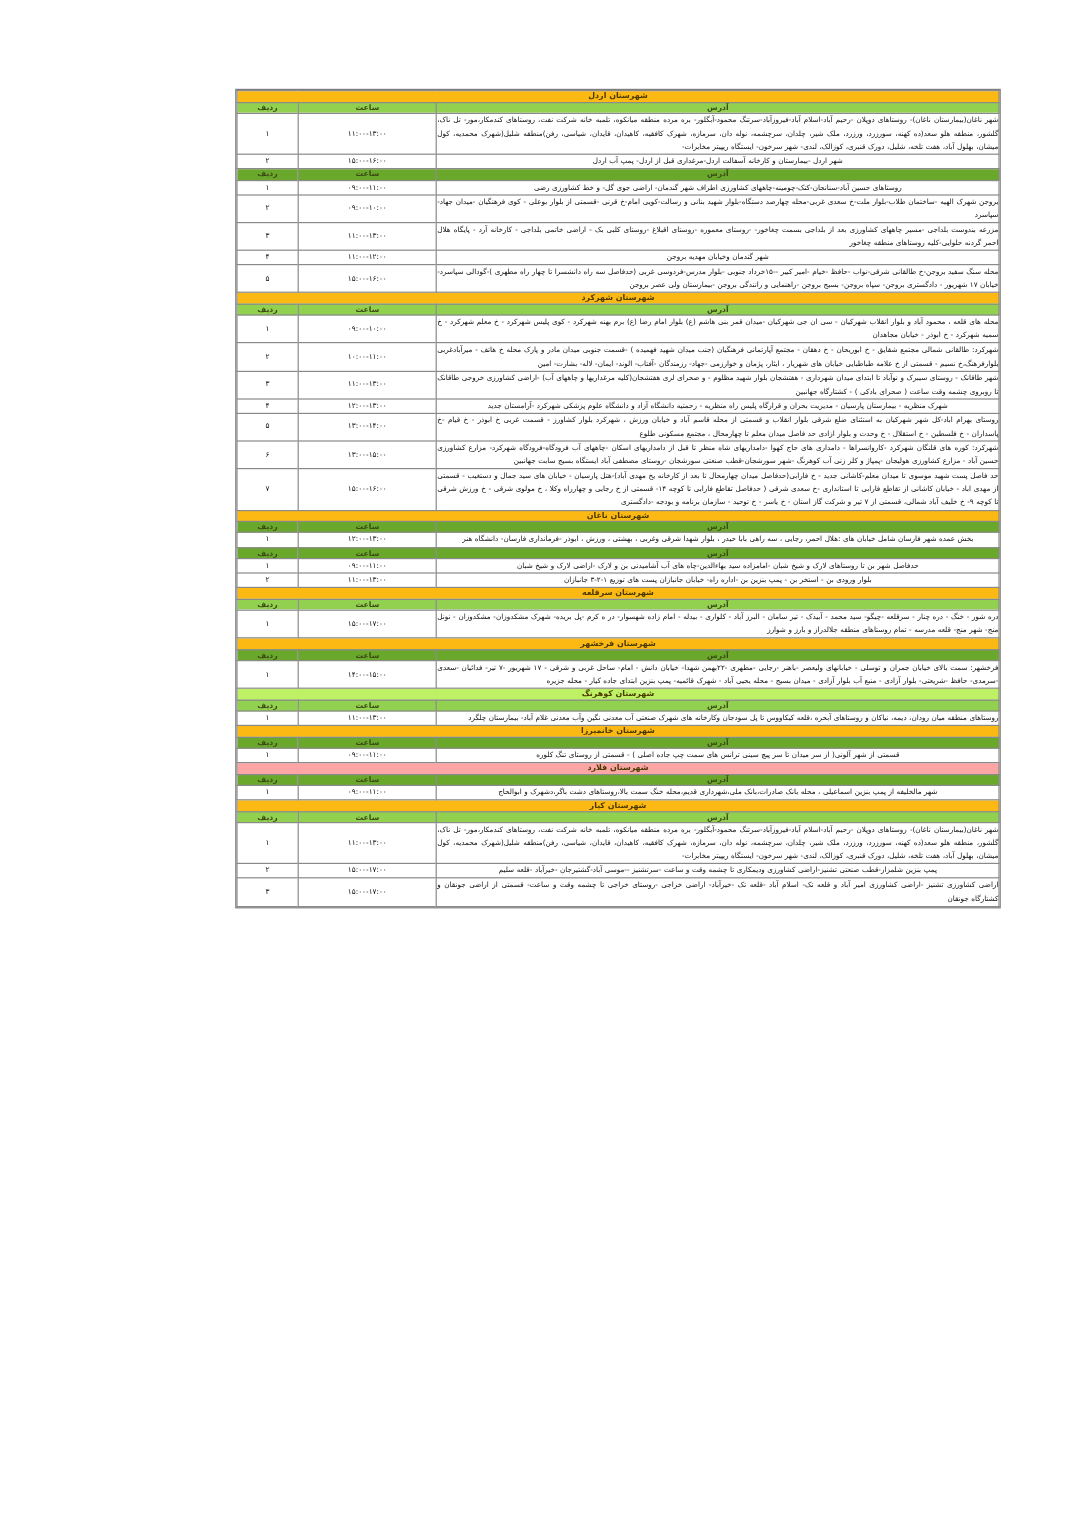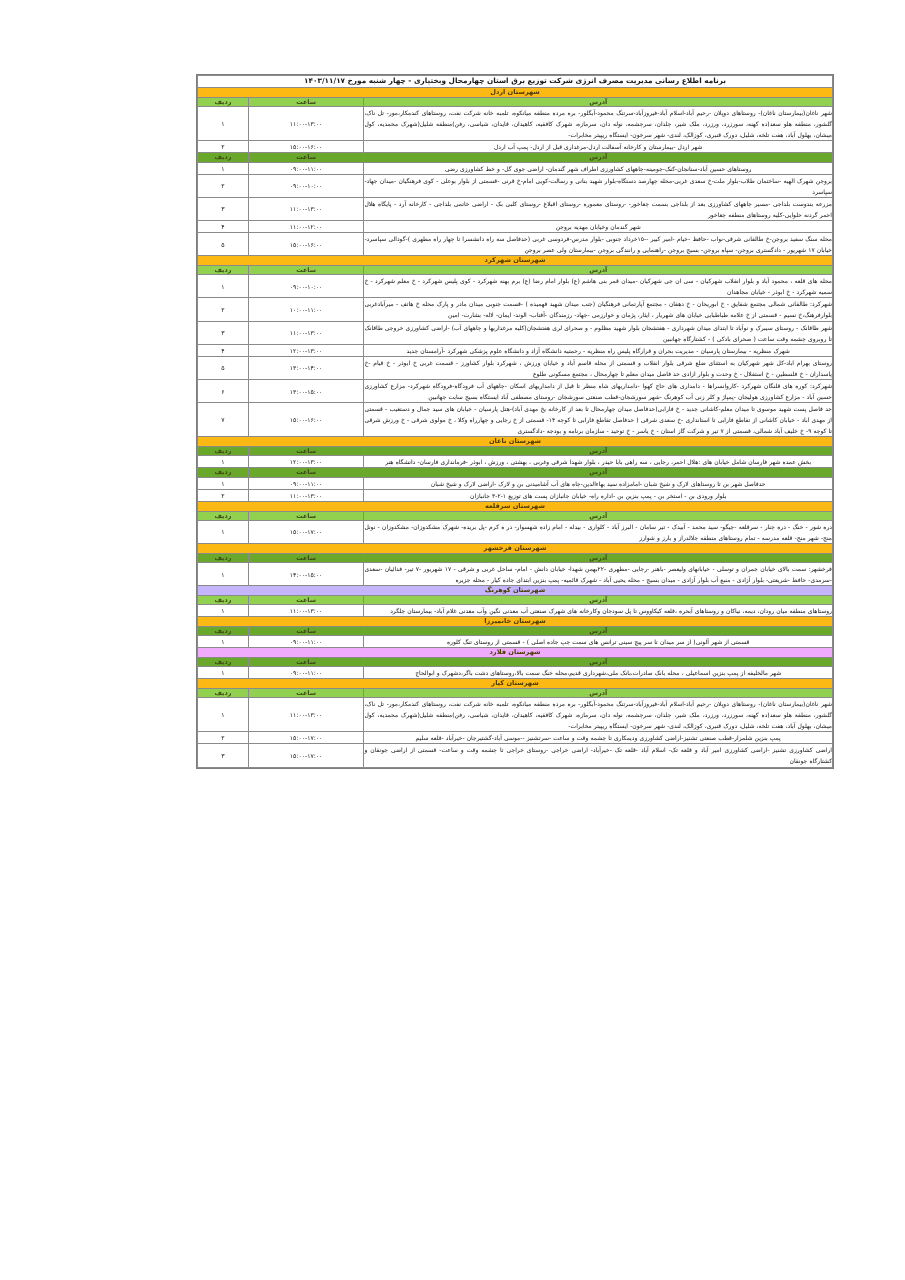--- a/index.html
+++ b/index.html
@@ -116,23 +116,20 @@
 
 <div id="sheet">
   <table class="outage">
     <colgroup>
       <col class="c-addr">
       <col class="c-time">
       <col class="c-num">
     </colgroup>
     <tbody id="table-body">
         <tr>
-          <td class="title-cell" colspan="3" style="border-color: rgb(138, 138, 138);">برنامه اطلاع رسانی مدیریت مصرف انرژی شرکت توزیع برق استان چهارمحال وبختیاری - چهار شنبه مورخ ۱۴۰۳/۱۱/۱۷</td>
-        </tr>
-        <tr>
           <td class="city-cell" colspan="3" style="background: rgb(253, 185, 19); border-color: rgb(138, 138, 138);">شهرستان اردل</td>
         </tr>
         <tr>
           <td class="hdr g1" style="background: rgb(146, 208, 80); border-color: rgb(138, 138, 138);">آدرس</td>
           <td class="hdr g1" style="background: rgb(146, 208, 80); border-color: rgb(138, 138, 138);">ساعت</td>
           <td class="hdr g1" style="background: rgb(146, 208, 80); border-color: rgb(138, 138, 138);">ردیف</td>
         </tr>
         <tr>
           <td class="addr" style="border-color: rgb(138, 138, 138);">شهر ناغان(بیمارستان ناغان)- روستاهای دوپلان -رحیم آباد-اسلام آباد-فیروزآباد-سرتنگ محمود-آبگلور- بره مرده منطقه میانکوه، تلمبه خانه شرکت نفت، روستاهای کندمکار،مور- تل ناک، گلشور، منطقه هلو سعد(ده کهنه، سورزرد، ورزرد، ملک شیر، چلدان، سرچشمه، نوله دان، سرمازه، شهرک کافقیه، کاهیدان، قایدان، شیاسی، رفن)منطقه شلیل(شهرک محمدیه، کول میشان، بهلول آباد، هفت تلخه، شلیل، دورک قنبری، کوزالک، لندی- شهر سرخون- ایستگاه ریپیتر مخابرات-</td>
           <td class="time" style="border-color: rgb(138, 138, 138);">۱۱:۰۰-۱۳:۰۰</td>
@@ -264,21 +261,21 @@
           <td class="hdr g2" style="background: rgb(106, 168, 44); border-color: rgb(138, 138, 138);">آدرس</td>
           <td class="hdr g2" style="background: rgb(106, 168, 44); border-color: rgb(138, 138, 138);">ساعت</td>
           <td class="hdr g2" style="background: rgb(106, 168, 44); border-color: rgb(138, 138, 138);">ردیف</td>
         </tr>
         <tr>
           <td class="addr" style="border-color: rgb(138, 138, 138);">فرخشهر: سمت بالای خیابان جمران و توسلی - خیابانهای ولیعصر -باهنر -رجایی -مطهری -۲۲بهمن  شهدا- خیابان دانش - امام- ساحل غربی و شرقی - ۱۷ شهریور -۷ تیر- فدائیان -سعدی -سرمدی- حافظ -شریعتی- بلوار آزادی - منبع آب بلوار آزادی - میدان بسیج -  محله یحیی آباد - شهرک قائمیه- پمپ بنزین ابتدای جاده کیار - محله جزیره</td>
           <td class="time" style="border-color: rgb(138, 138, 138);">۱۴:۰۰-۱۵:۰۰</td>
           <td class="rownum" style="border-color: rgb(138, 138, 138);">۱</td>
         </tr>
         <tr>
-          <td class="city-cell" colspan="3" style="background: #c4b5fd; border-color: rgb(138, 138, 138);">شهرستان کوهرنگ</td>
+          <td class="city-cell" colspan="3" style="background: #bef264; border-color: rgb(138, 138, 138);">شهرستان کوهرنگ</td>
         </tr>
         <tr>
           <td class="hdr g1" style="background: rgb(146, 208, 80); border-color: rgb(138, 138, 138);">آدرس</td>
           <td class="hdr g1" style="background: rgb(146, 208, 80); border-color: rgb(138, 138, 138);">ساعت</td>
           <td class="hdr g1" style="background: rgb(146, 208, 80); border-color: rgb(138, 138, 138);">ردیف</td>
         </tr>
         <tr>
           <td class="addr" style="border-color: rgb(138, 138, 138);">روستاهای منطقه میان رودان، دیمه، نیاکان و روستاهای آبحره ،قلعه کیکاووس تا پل سودجان وکارخانه های شهرک صنعتی آب معدنی نگین  وآب معدنی غلام آباد- بیمارستان چلگرد</td>
           <td class="time" style="border-color: rgb(138, 138, 138);">۱۱:۰۰-۱۳:۰۰</td>
           <td class="rownum" style="border-color: rgb(138, 138, 138);">۱</td>
@@ -290,21 +287,21 @@
           <td class="hdr g2" style="background: rgb(106, 168, 44); border-color: rgb(138, 138, 138);">آدرس</td>
           <td class="hdr g2" style="background: rgb(106, 168, 44); border-color: rgb(138, 138, 138);">ساعت</td>
           <td class="hdr g2" style="background: rgb(106, 168, 44); border-color: rgb(138, 138, 138);">ردیف</td>
         </tr>
         <tr>
           <td class="addr center" style="border-color: rgb(138, 138, 138);">قسمتی از شهر آلونی( از سر میدان تا سر پیچ سینی ترانس های سمت چپ جاده اصلی ) - قسمتی از روستای تنگ کلوره</td>
           <td class="time" style="border-color: rgb(138, 138, 138);">۰۹:۰۰-۱۱:۰۰</td>
           <td class="rownum" style="border-color: rgb(138, 138, 138);">۱</td>
         </tr>
         <tr>
-          <td class="city-cell" colspan="3" style="background: #f0abfc; border-color: rgb(138, 138, 138);">شهرستان فلارد</td>
+          <td class="city-cell" colspan="3" style="background: #fca5a5; border-color: rgb(138, 138, 138);">شهرستان فلارد</td>
         </tr>
         <tr>
           <td class="hdr g2" style="background: rgb(106, 168, 44); border-color: rgb(138, 138, 138);">آدرس</td>
           <td class="hdr g2" style="background: rgb(106, 168, 44); border-color: rgb(138, 138, 138);">ساعت</td>
           <td class="hdr g2" style="background: rgb(106, 168, 44); border-color: rgb(138, 138, 138);">ردیف</td>
         </tr>
         <tr>
           <td class="addr center" style="border-color: rgb(138, 138, 138);">شهر مالخلیفه از پمپ بنزین اسماعیلی ، محله بانک صادرات،بانک ملی،شهرداری قدیم،محله خنگ سمت بالا،روستاهای دشت باگر،دشهرک و ابوالحاج</td>
           <td class="time" style="border-color: rgb(138, 138, 138);">۰۹:۰۰-۱۱:۰۰</td>
           <td class="rownum" style="border-color: rgb(138, 138, 138);">۱</td>

